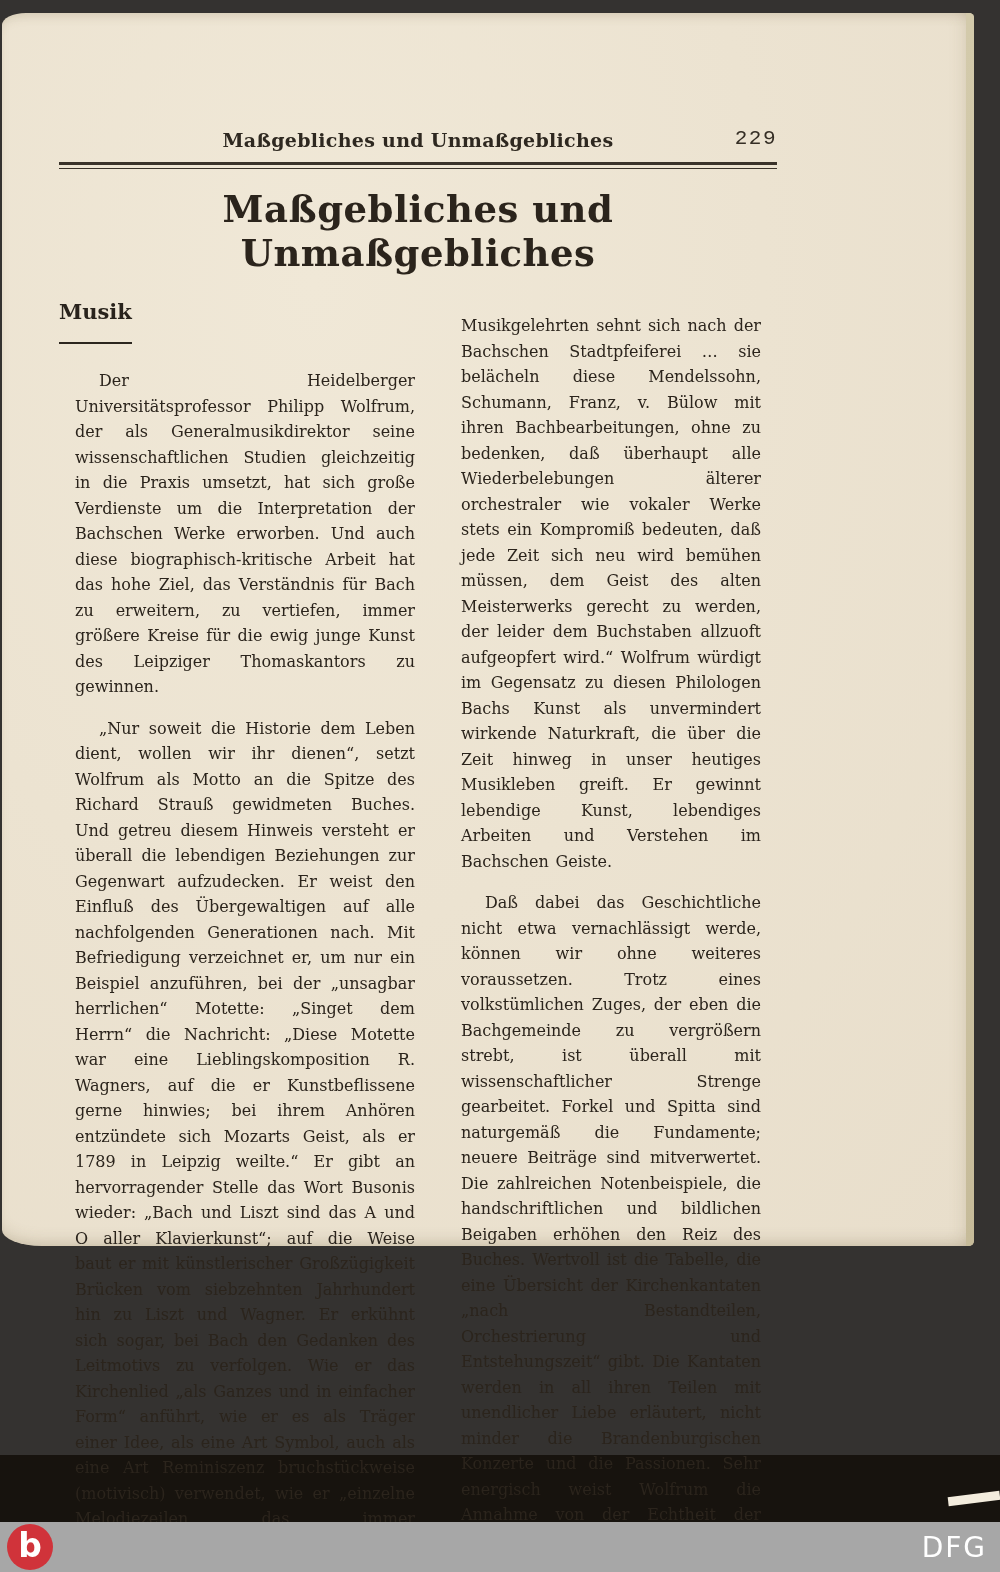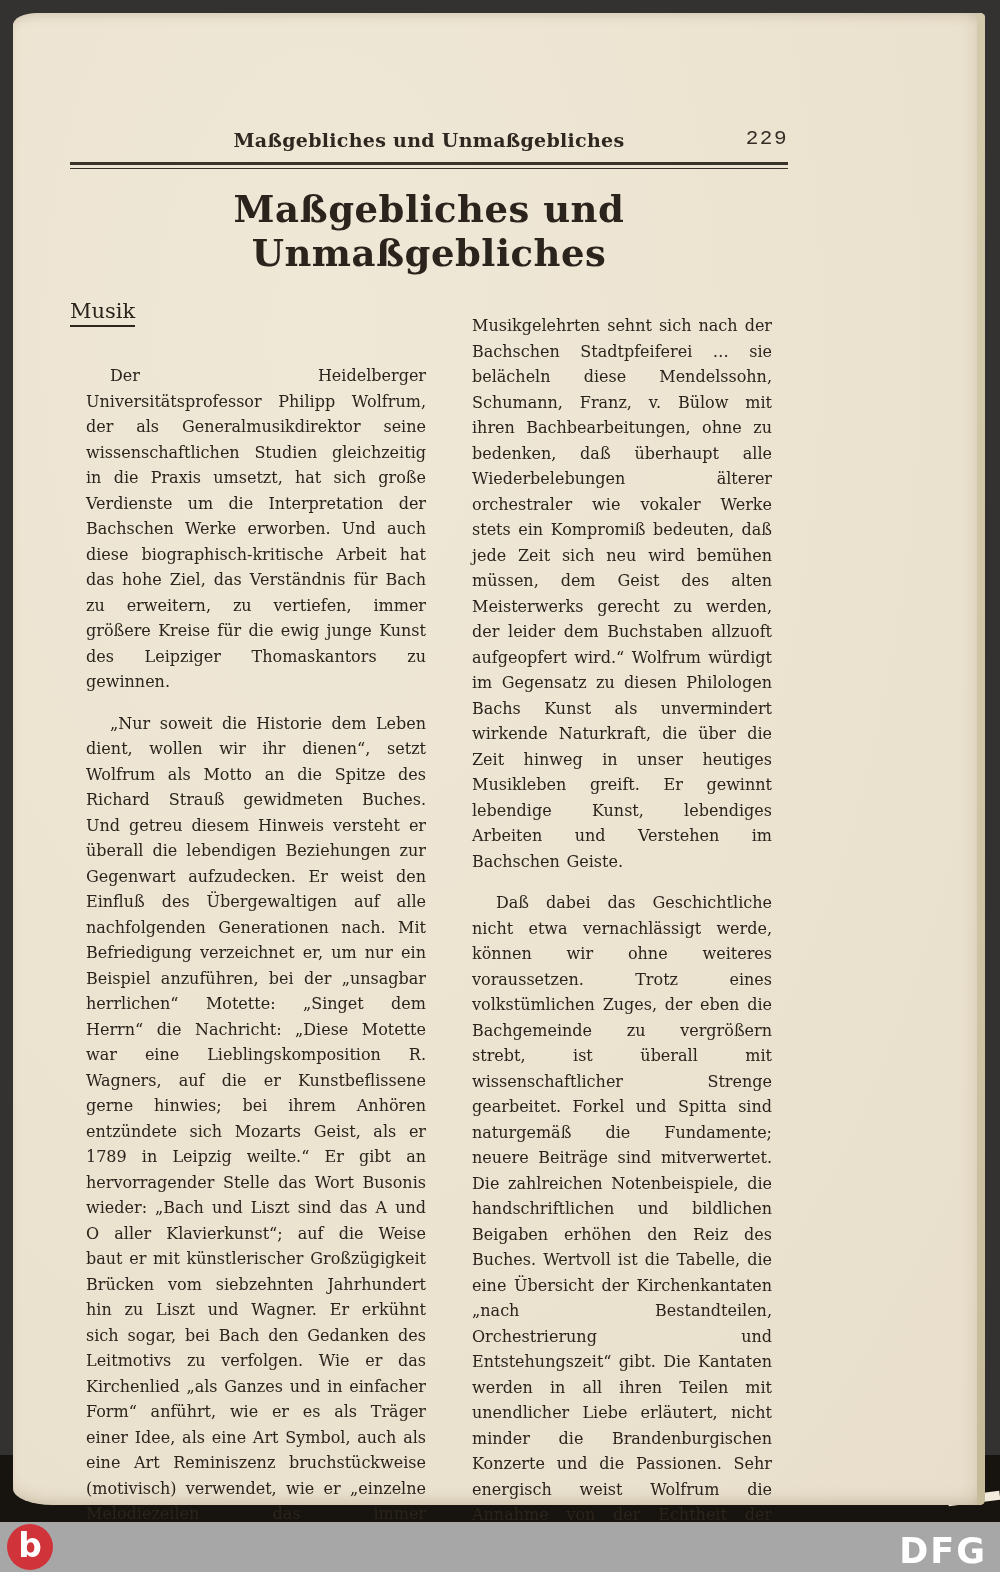--- a/index.html
+++ b/index.html
@@ -13,21 +13,21 @@
     position:absolute;left:0;top:1455px;width:1000px;height:70px;
     background:#17130e;
   }
   
   .corner-sliver{
     position:absolute;right:0;top:1494px;width:52px;height:9px;
     background:#f3ecdd;transform:rotate(-7deg);
   }
   
   .scan-page{
-    position:absolute;left:13px;top:13px;width:972px;height:1492px;
+    position:absolute;left:2px;top:13px;width:972px;height:1233px;
     background:radial-gradient(ellipse at 32% 22%, #f0e8d7 0%, #ece3d1 48%, #e8decb 100%);
     border-radius:24px 5px 5px 40px / 12px 4px 6px 16px;
     box-shadow:inset -16px 0 20px -12px rgba(110,92,55,.28),
                inset 0 -12px 16px -9px rgba(110,92,55,.22),
                inset 0 10px 12px -8px rgba(110,92,55,.18);
   }
   
   .page-edge{
     position:absolute;right:0;top:0;bottom:0;width:8px;
     background:linear-gradient(180deg,#d3caab 0%,#cfc5a5 60%,#c6bb99 100%);
@@ -49,22 +49,22 @@
     border-top:3px solid #3a332a;border-bottom:1.5px solid #3a332a;
   }
   .main-title{
     margin:18px 0 0 0;text-align:center;
     font-size:37px;font-weight:bold;letter-spacing:.5px;color:#2b241c;
   }
   .columns{display:flex;gap:14px;margin-top:22px;}
   .col-left{width:372px;}
   .col-right{width:332px;}
   .section-heading{
-    display:inline-block;font-size:21px;font-weight:normal;
-    border-bottom:2.5px solid #2c261e;padding-bottom:2px;margin:2px 0 20px 0;
+    display:inline-block;font-size:21px;font-weight:bold;
+    border-bottom:2.5px solid #2c261e;padding-bottom:18px;margin:2px 0 8px 0;
   }
   .para{
     margin:16px;font-size:16px;line-height:25.5px;text-align:justify;
     text-indent:24px;word-spacing:1.5px;color:#2b241c;
   }
   .para.noindent{text-indent:0;}
   .para b{letter-spacing:.3px;}
   .signature{
     margin:4px 34px 18px 0;text-align:right;font-size:17px;color:#2b241c;font-weight:bold;
   }
@@ -81,22 +81,22 @@
   .logo-circle span{
     font-family:"DejaVu Sans", sans-serif;font-weight:bold;font-size:33px;
     color:#ffffff;line-height:1;margin-top:-3px;
   }
   .lib-text{
     position:absolute;left:62px;top:3px;color:#f5f3ee;
     font-family:"Liberation Serif", serif;font-size:18px;line-height:21px;
   }
   .dfg{
     position:absolute;right:13px;top:9px;color:#ffffff;
-    font-family:"DejaVu Sans", sans-serif;font-weight:bold;
-    font-size:35px;letter-spacing:2px;
+    font-family:"DejaVu Sans", sans-serif;font-weight:normal;
+    font-size:28px;letter-spacing:2px;
   }
 </style>
 </head>
 <body>
 
 <div class="dark-bottom"></div>
 <div class="corner-sliver"></div>
 
 <div class="scan-page">
   <div class="page-edge"></div>

